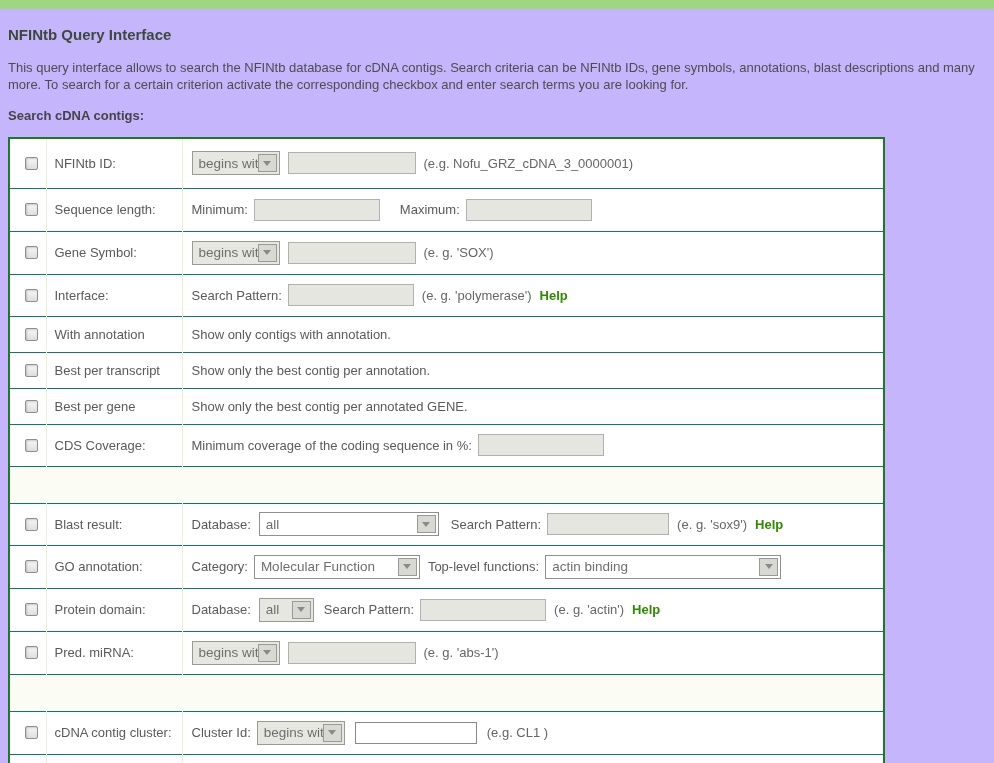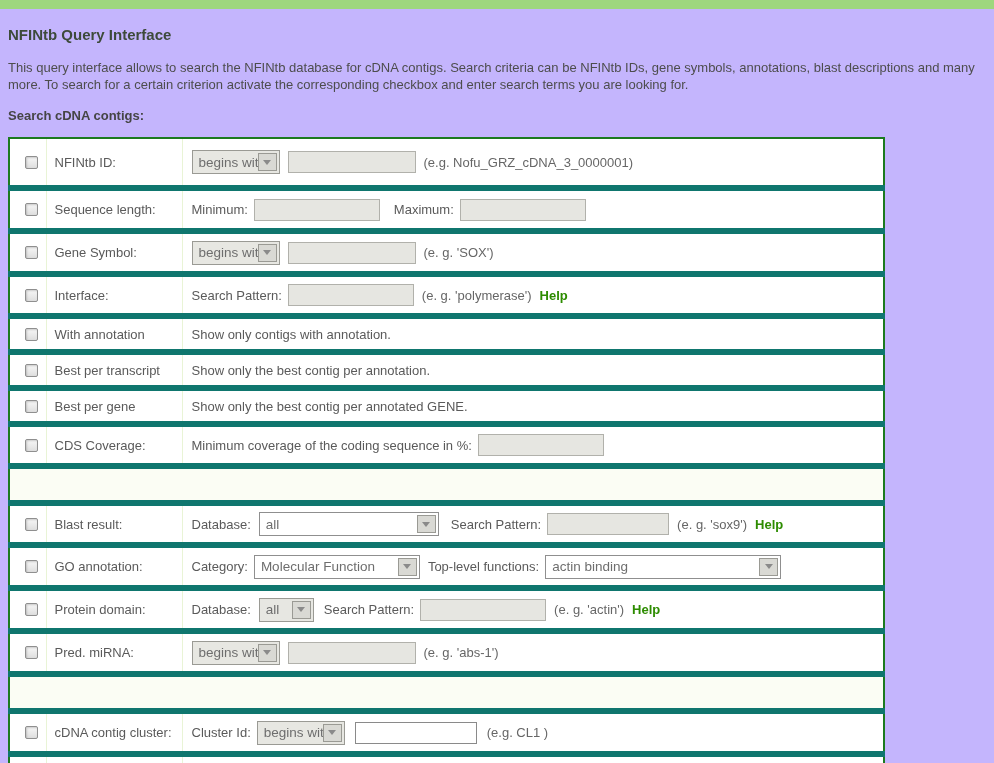--- a/index.html
+++ b/index.html
@@ -8,21 +8,21 @@
   .page { position:relative; width:994px; height:763px; background:#c4b5fd; overflow:hidden; }
   .topbar { height:9px; width:100%; background:#9ed77e; }
   .content { padding-left:8px; padding-right:8px; }
   .page-title { margin-top:17px; font-size:15px; font-weight:bold; color:#3d4a3a; }
   .desc { margin-top:16px; font-size:13px; line-height:17px; color:#4d4d4d; max-width:980px; }
   .section-label { margin-top:15px; font-size:13px; font-weight:bold; color:#454545; }
 
   table.query { margin-top:14px; border-collapse:collapse; width:877px; background:#ffffff;
                 border:2px solid #1c7a1f; table-layout:fixed; }
   td { vertical-align:middle; font-size:13px; color:#5a5a5a; }
-  tr + tr td { border-top:6px solid #0f766e; }
+  tr + tr td { border-top:1px solid #0f766e; }
   td.cb  { width:37px; border-right:1px solid #e9f4d6; padding-left:15px; }
   td.lbl { width:136px; border-right:1px solid #e9f4d6; padding-left:8px; }
   td.ctl { padding-left:9px; }
   td.spacer { background:#fbfdf4; }
   .h50{height:50px}.h43{height:43px}.h42{height:42px}.h36{height:36px}.h37{height:37px}.h40{height:40px}
 
   .ctl-flex { display:flex; align-items:center; }
   .checkbox { width:13px; height:13px; background:linear-gradient(#f7f7f7,#dedede);
               border:1px solid #8f8f8f; border-radius:2px;
               box-shadow:inset 1px 1px 2px rgba(0,0,0,0.18); cursor:pointer; }
@@ -35,21 +35,21 @@
              background:#d9d9d4; border:1px solid #9a9a94;
              display:flex; align-items:center; justify-content:center; }
   .sel-btn::after { content:""; width:0; height:0; border-left:4px solid transparent;
                     border-right:4px solid transparent; border-top:5px solid #8a8a8a; }
   .inp { height:22px; border:1px solid #b1b1ab; background:#e6e6e1; outline:none;
          font-family:"Liberation Sans", sans-serif; font-size:13px; color:#444; padding:0 4px; }
   .inp-white { background:#ffffff; border:1px solid #8a8a8a; }
   .example { color:#666666; font-size:13px; white-space:nowrap; }
   .help { color:#2d8c00; font-weight:bold; font-size:13px; text-decoration:none; cursor:pointer; }
   .plain { color:#5a5a5a; font-size:13px; white-space:nowrap; }
-  .ml6{margin-left:6px}.ml8{margin-left:8px}.ml10{margin-left:10px}.ml12{margin-left:12px}.ml14{margin-left:14px}
+  .ml6{margin-left:6px}.ml8{margin-left:8px}.ml10{margin-left:10px}.ml12{margin-left:12px}.ml14{margin-left:20px}
   .w55{width:55px}.w88{width:88px}.w122{width:122px}.w126{width:126px}
   .w142{width:166px}.w180{width:180px}.w270{width:236px}
   .partial-sel { width:94px; height:30px; margin-left:61px; margin-top:10px;
                  background:#dcdcd7; border:1px solid #9a9a94; }
 </style>
 </head>
 <body>
 
 <div class="page">
   <div class="topbar"></div>

